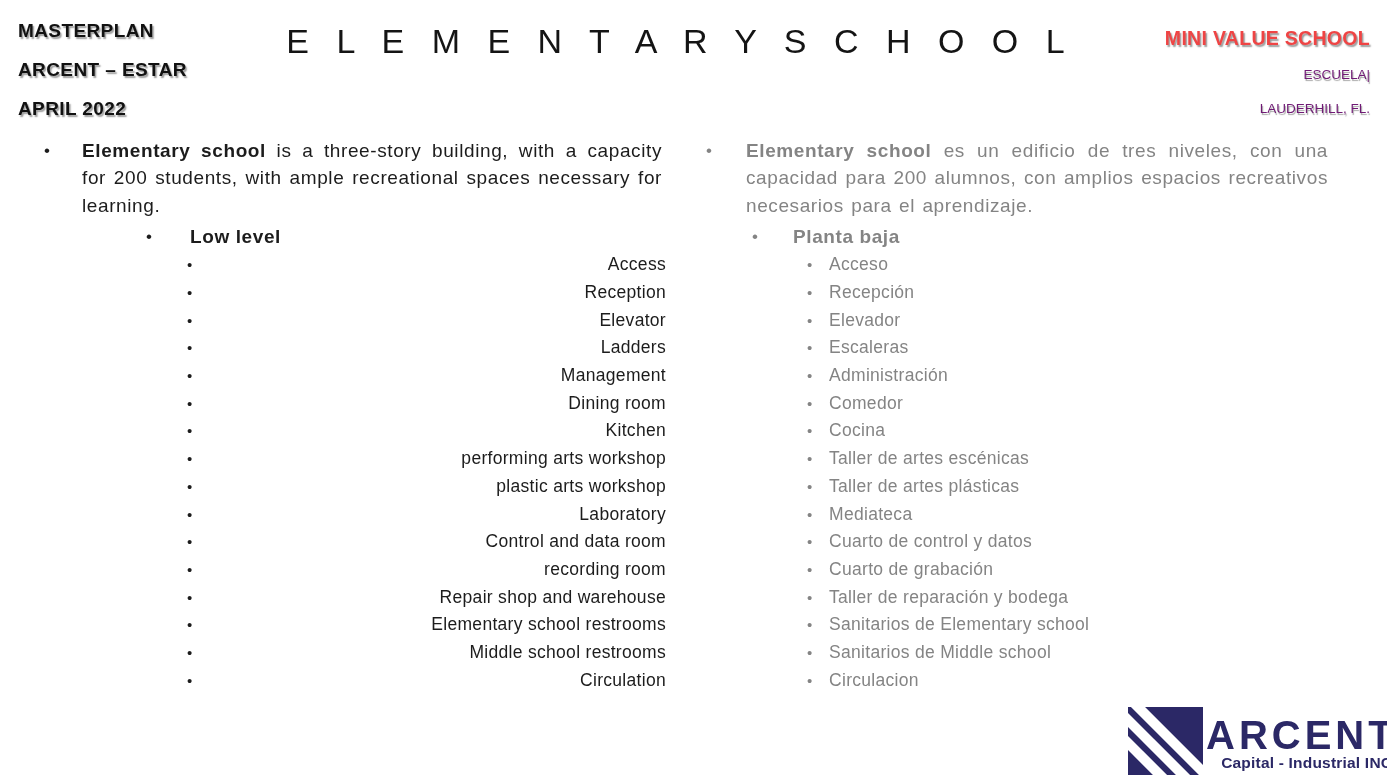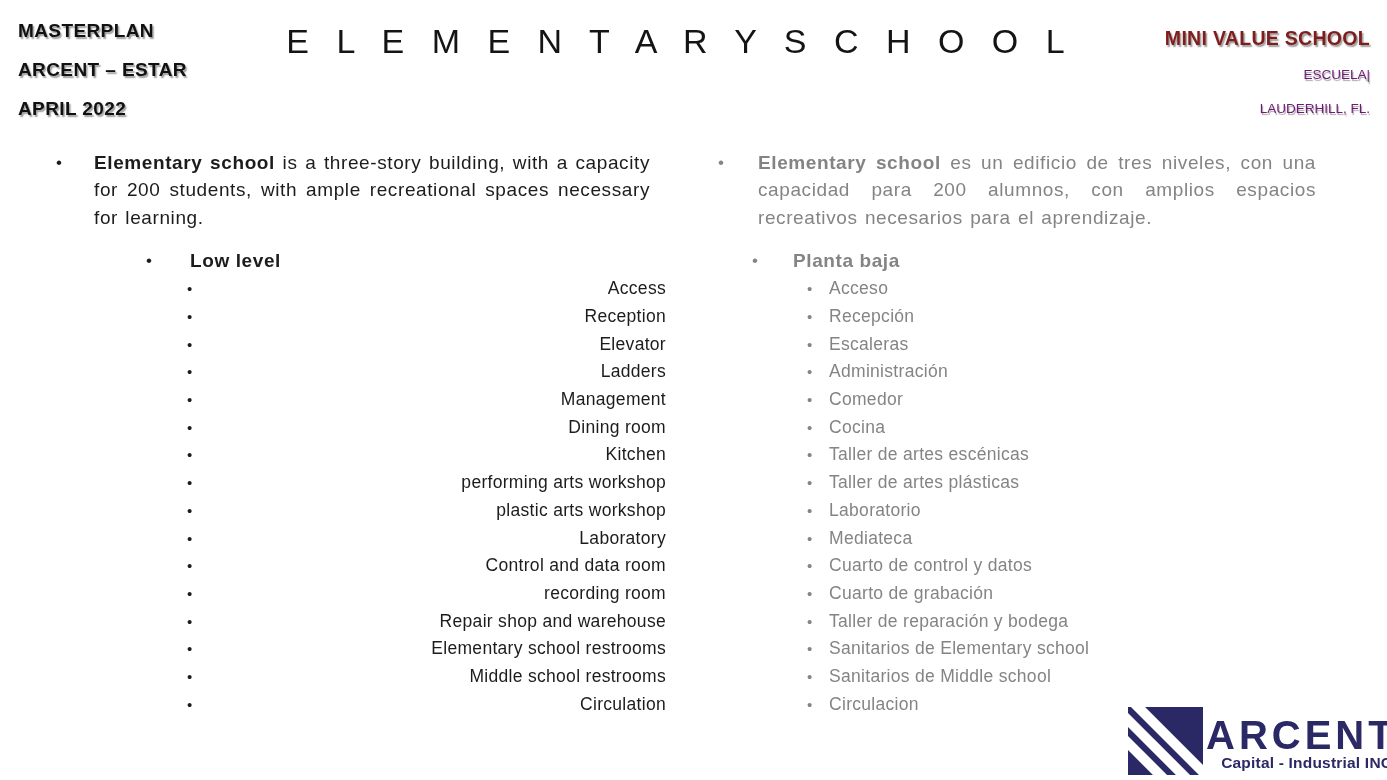--- a/index.html
+++ b/index.html
@@ -25,37 +25,37 @@
     text-shadow:1.5px 2px 1.5px rgba(0,0,0,.4);
     white-space:nowrap;
   }
   .slide-title{
     position:absolute;left:680px;top:22px;transform:translateX(-50%);
     font-size:34px;font-weight:400;color:#141414;
     letter-spacing:9px;white-space:nowrap;
   }
   .hdr-right{position:absolute;right:17px;top:27px;text-align:right;}
   .hdr-right .big{
-    font-size:19.5px;font-weight:700;letter-spacing:.3px;color:#7f1d1d;
+    font-size:19.5px;font-weight:700;letter-spacing:.3px;color:#ef4444;
     line-height:22px;margin-bottom:12px;
     text-shadow:1.5px 2px 1.5px rgba(0,0,0,.4);white-space:nowrap;
   }
   .hdr-right .small{
     font-size:13.5px;font-weight:400;color:#701a75;
     line-height:16px;margin-bottom:15px;
     text-shadow:1px 1.5px 1px rgba(0,0,0,.35);white-space:nowrap;margin-top:18px;
   }
 
   
   .col{position:absolute;top:133px;}
   .col-en{left:36px;width:630px;color:var(--ink);}
   .col-es{left:698px;width:634px;color:var(--gray);}
 
   .intro{
-    position:relative;margin:16px;
+    position:relative;margin:4px;
     font-size:19px;line-height:27.4px;
     letter-spacing:.6px;word-spacing:1.5px;
     text-align:justify;
   }
   .col-en .intro{padding-left:42px;}
   .col-es .intro{padding-left:44px;}
   .intro::before{
     content:"\2022";position:absolute;left:4px;top:0;
     font-size:17px;
   }
@@ -204,20 +204,23 @@
     <div class="items">
 
         <div class="item">
           <span>Acceso</span>
         </div>
 
         <div class="item">
           <span>Recepción</span>
         </div>
 
+        <div class="item">
+          <span>Elevador</span>
+        </div>
 
         <div class="item">
           <span>Escaleras</span>
         </div>
 
         <div class="item">
           <span>Administración</span>
         </div>
 
         <div class="item">
@@ -229,23 +232,20 @@
         </div>
 
         <div class="item">
           <span>Taller de artes escénicas</span>
         </div>
 
         <div class="item">
           <span>Taller de artes plásticas</span>
         </div>
 
-        <div class="item">
-          <span>Laboratorio</span>
-        </div>
 
         <div class="item">
           <span>Mediateca</span>
         </div>
 
         <div class="item">
           <span>Cuarto de control y datos</span>
         </div>
 
         <div class="item">

